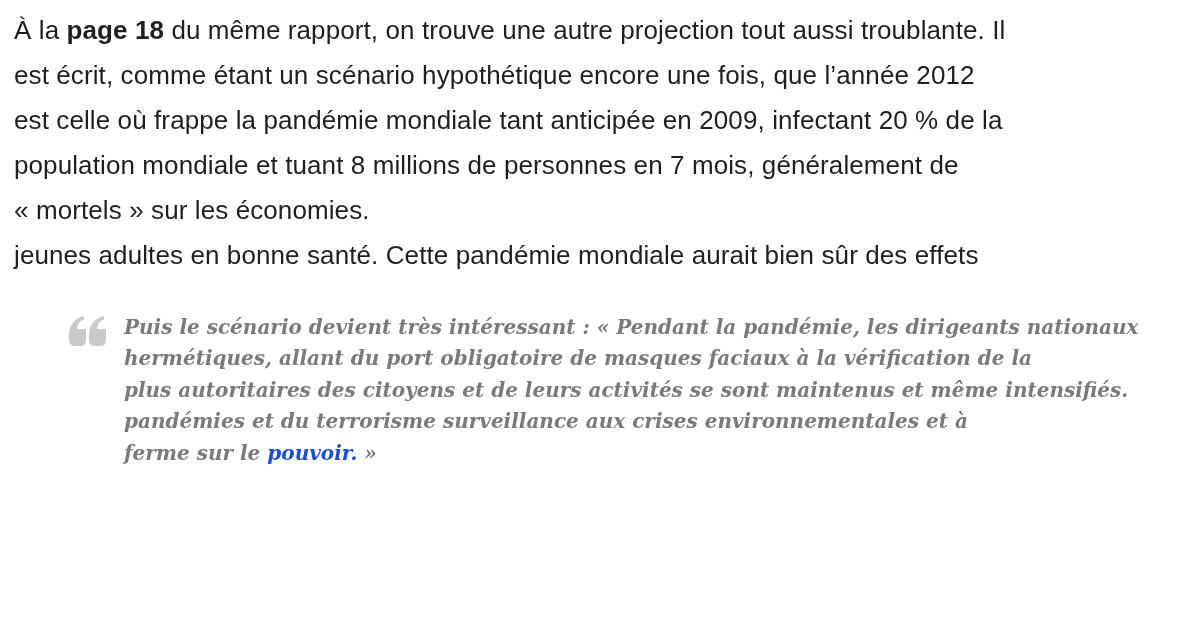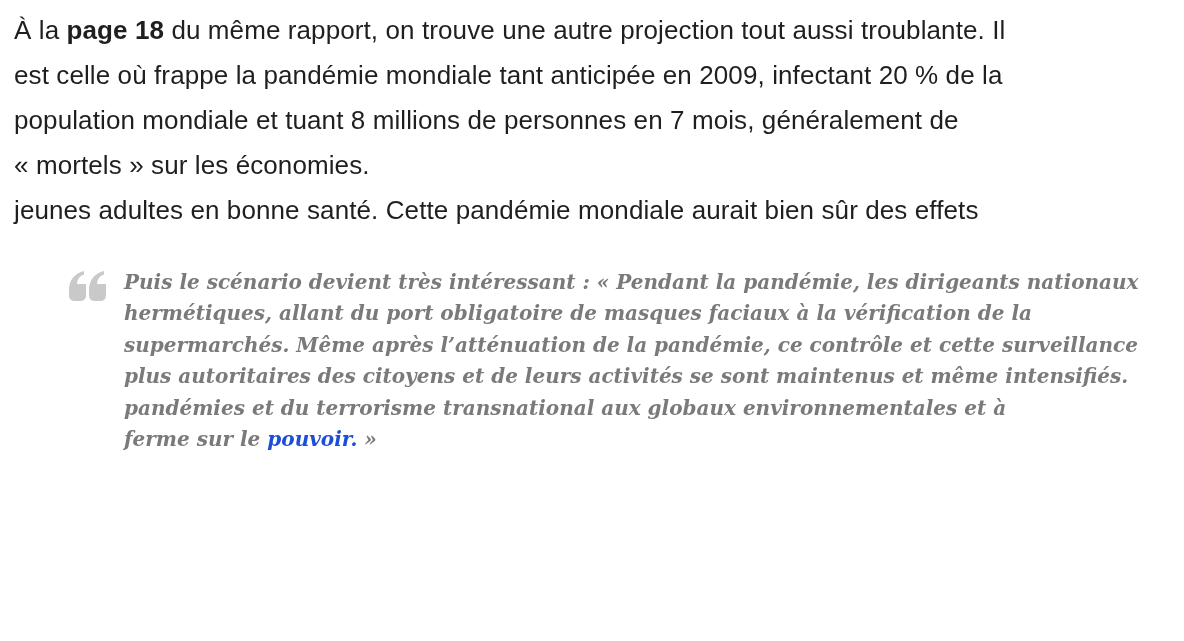--- a/index.html
+++ b/index.html
@@ -52,36 +52,36 @@
     cursor: pointer;
   }
 </style>
 </head>
 <body>
 
 <main class="article">
 
   <section class="intro">
     <div class="pline"><span>À la </span><strong>page 18</strong><span> du même rapport, on trouve une autre projection tout aussi troublante. Il</span></div>
+    <div class="pline">est écrit, comme étant un scénario hypothétique encore une fois, que l’année 2012</div>
     <div class="pline">est celle où frappe la pandémie mondiale tant anticipée en 2009, infectant 20 % de la</div>
     <div class="pline">population mondiale et tuant 8 millions de personnes en 7 mois, généralement de</div>
     <div class="pline">« mortels » sur les économies.</div>
     <div class="pline">jeunes adultes en bonne santé. Cette pandémie mondiale aurait bien sûr des effets</div>
   </section>
 
   <figure class="quote-row" style="margin-left:68px;">
     <span class="quote-icon">
       <svg viewBox="0 0 38 32" xmlns="http://www.w3.org/2000/svg" aria-hidden="true">
         <path fill="#c9c9c9" d="M16 1 C7 3 1 10 1 20 L1 25 Q1 31 7 31 L12 31 Q18 31 18 25 L18 14 L9 14 Q9.5 6.5 16 4.5 Z"></path>
         <path fill="#c9c9c9" d="M36 1 C27 3 21 10 21 20 L21 25 Q21 31 27 31 L32 31 Q38 31 38 25 L38 14 L29 14 Q29.5 6.5 36 4.5 Z"></path>
       </svg>
     </span>
     <blockquote class="qtext">
       <div class="qline">Puis le scénario devient très intéressant : « Pendant la pandémie, les dirigeants nationaux</div>
       <div class="qline">hermétiques, allant du port obligatoire de masques faciaux à la vérification de la</div>
-      <div class="qline">supermarchés. Même après l’atténuation de la pandémie, ce contrôle et cette surveillance</div>
       <div class="qline">plus autoritaires des citoyens et de leurs activités se sont maintenus et même intensifiés.</div>
-      <div class="qline">pandémies et du terrorisme transnational aux globaux environnementales et à</div>
+      <div class="qline">pandémies et du terrorisme surveillance aux crises environnementales et à</div>
       <div class="qline"><span>ferme sur le </span><a href="#" class="quote-link">pouvoir.</a><span> »</span></div>
     </blockquote>
   </figure>
 
 </main>
 
 </body></html>

